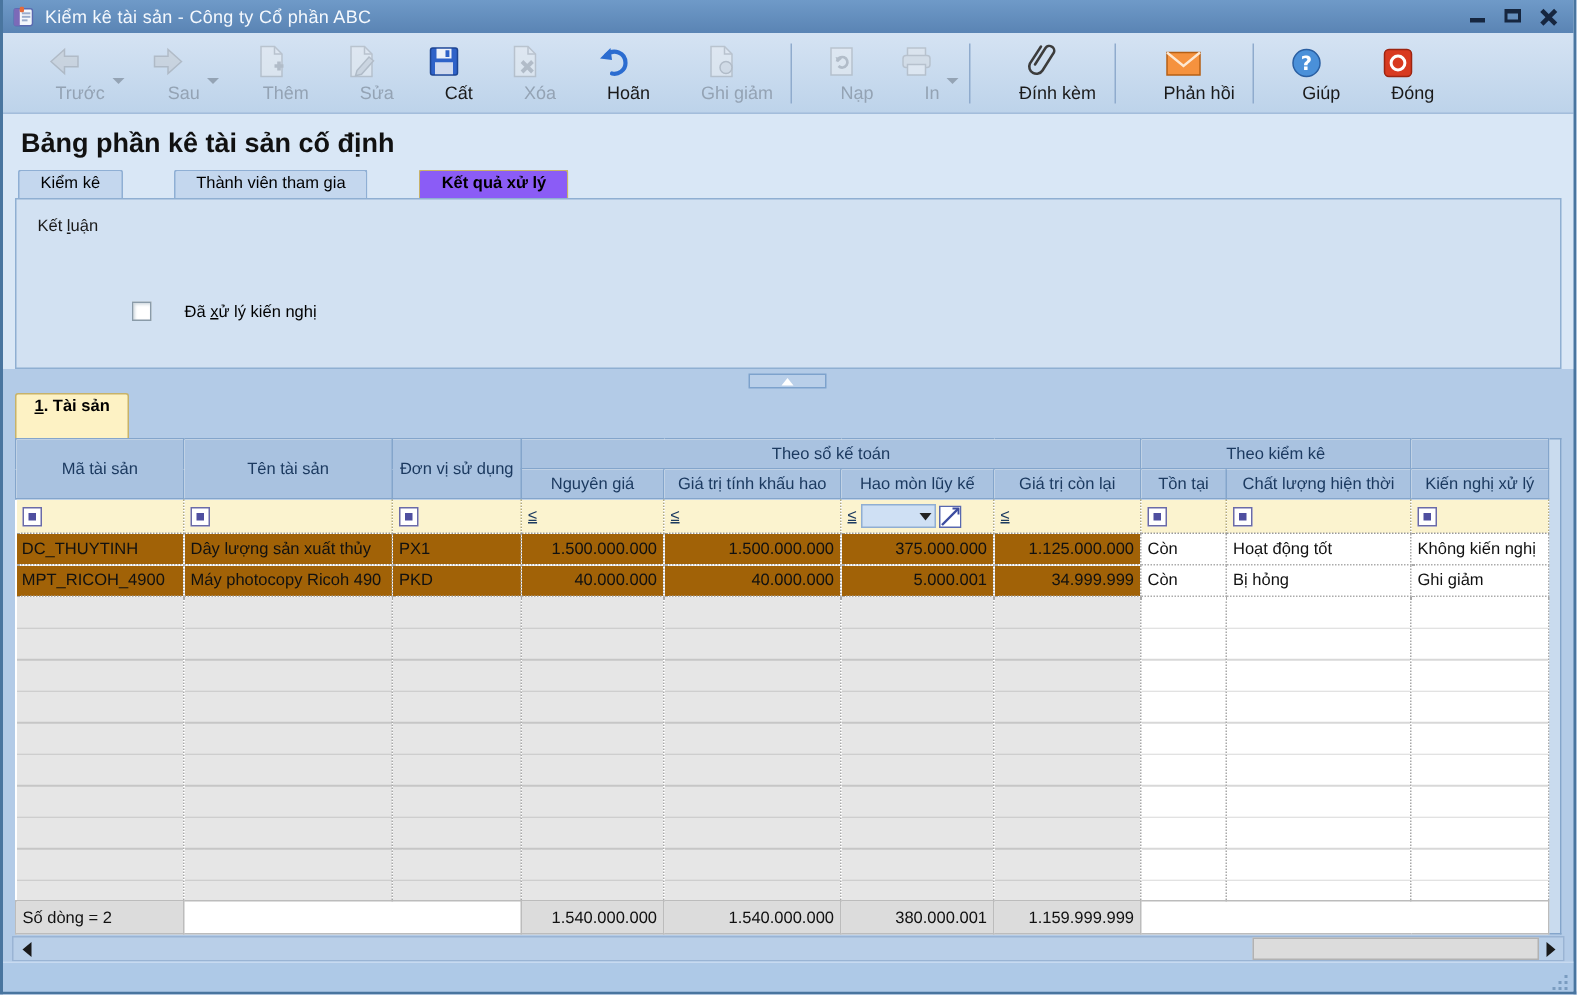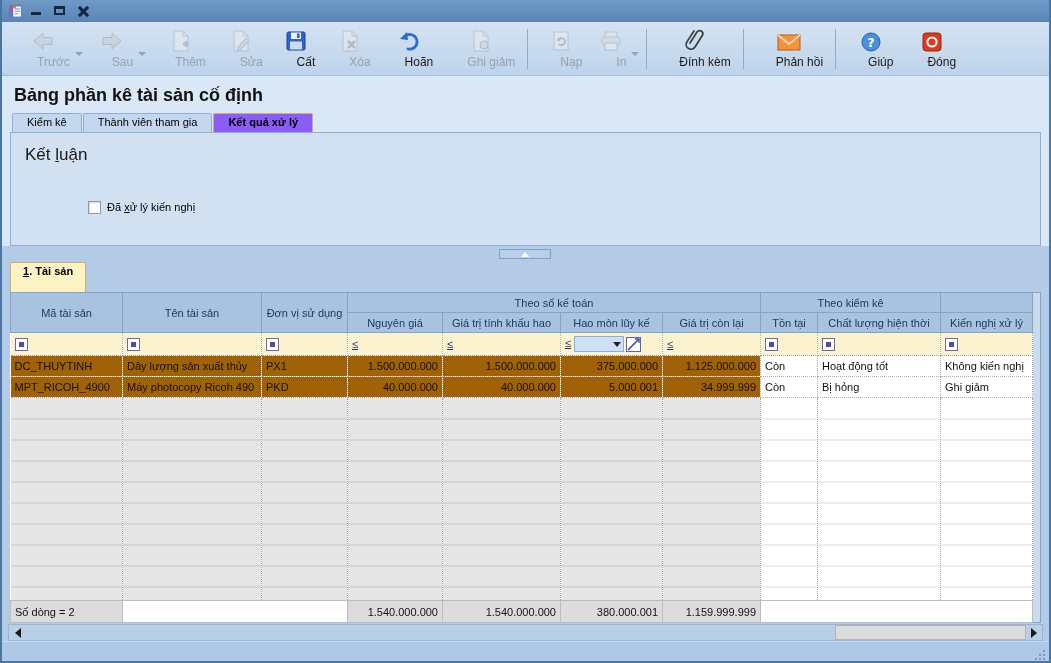--- a/index.html
+++ b/index.html
@@ -28,32 +28,32 @@
   .titem.disabled .tlabel{ color:#94a3b4;}
   .titem.disabled svg{ opacity:.45; filter:grayscale(60%);}
   .ticon{ height:24px; display:flex; align-items:flex-end;}
   .caret{ width:0; height:0; border:4px solid transparent; border-top-color:#3a3a3a; margin:14px 2px 0 -2px;}
   .caret.dis{ border-top-color:#94a3b4;}
   .tsep{ width:1px; height:40px; background:#8fabcd; margin:0 5px;}
 
   
   .content-top{ background:#d9e7f6; padding:0; flex:0 0 auto;}
   .page-title{ font-size:18px; font-weight:bold; color:#111; padding:9px 0 6px 12px;}
-  .tabstrip{ display:flex; padding-left:10px; align-items:flex-end; height:20px;}
+  .tabstrip{ display:flex; padding-left:10px; align-items:flex-end; height:20px;gap:33px;}
   .tab{ height:19px; padding:2px 14px 0; font-size:11px; text-align:center;
     background:#c4d7ee; border:1px solid #8fafd4; border-bottom:none; margin-right:1px;
     border-radius:2px 2px 0 0; white-space:nowrap;}
   .tab.active{ background:#8b5cf6; border-color:#c7b269; font-weight:bold; position:relative; z-index:2;}
   .form-panel{ margin:0 8px; height:114px; background:#d2e1f2; border:1px solid #8fafd2; position:relative;}
-  .flabel{ position:absolute; left:14px; top:12px; font-size:17px; color:#1a1a1a;}
+  .flabel{ position:absolute; left:14px; top:12px; font-size:11px; color:#1a1a1a;}
   .mnem{ text-decoration:underline;}
   .kconcl{ position:absolute; left:75px; top:6px; width:894px; height:44px; background:#fff;
     border:1px solid #7fa5cd; font-family:"Liberation Sans",sans-serif; font-size:11px;
     padding:2px 4px; resize:none; color:#111;}
-  .chkrow{ position:absolute; left:77px; top:68px; display:flex; align-items:flex-start; gap:6px; font-size:11px;}
+  .chkrow{ position:absolute; left:77px; top:68px; display:flex; align-items:center; gap:22px; font-size:11px;}
   .chkbox{ width:13px; height:13px; background:#fff; border:1px solid #8a9ba9; box-shadow:inset 1px 1px 2px #cfd8df;}
 
   
   .splitter{ height:15px; flex:0 0 15px; position:relative;}
   .collapse-btn{ position:absolute; left:497px; top:3px; width:52px; height:10px;
     background:#b9cfe9; border:1px solid #7da2cc; display:flex; align-items:center; justify-content:center;}
   .collapse-btn .up{ width:0; height:0; border:4px solid transparent; border-bottom:5px solid #fff; margin-top:-4px;}
 
   
   .subtab{ margin-left:8px; display:inline-block; height:30px; padding:2px 12px 0;
@@ -103,20 +103,21 @@
 
   <div class="titlebar">
     <svg class="appicon" viewBox="0 0 16 16">
       <rect x="1" y="2" width="13" height="12" rx="1.5" fill="#f3f6fb" stroke="#5a6ab0"></rect>
       <rect x="1" y="2" width="4" height="12" fill="#7c6ab8"></rect>
       <rect x="6.5" y="4.5" width="6" height="1.4" fill="#9aaccc"></rect>
       <rect x="6.5" y="7" width="6" height="1.4" fill="#9aaccc"></rect>
       <rect x="6.5" y="9.5" width="4" height="1.4" fill="#9aaccc"></rect>
       <rect x="5" y="0.5" width="3" height="4" rx="1" fill="#e46a3a"></rect>
     </svg>
+    <span class="title-text">Kiểm kê tài sản - Công ty Cổ phần ABC</span>
     <div class="win-btns">
       <div class="wbtn">
           <span class="bar"></span>
         </div>
       <div class="wbtn">
           <span class="box"></span>
         </div>
       <div class="wbtn">
           <span class="x1"></span>
           <span class="x2"></span>

